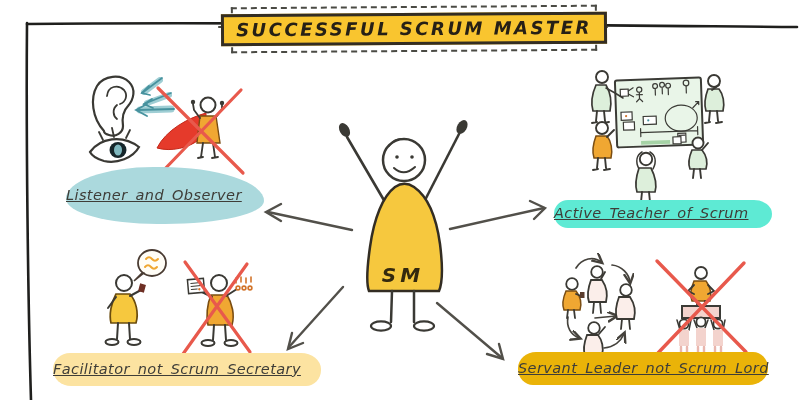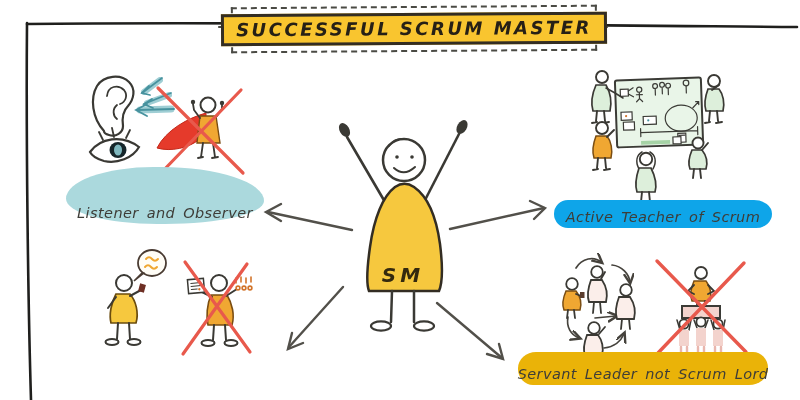--- a/index.html
+++ b/index.html
@@ -7,23 +7,23 @@
          font-family:"DejaVu Sans",sans-serif;border-radius:10px;}
   #art{position:absolute;inset:0;}
   .overlay{position:absolute;}
   
   .title-wrap{left:231px;top:6px;width:362px;height:42px;border:2px dashed #4a4a44;
               display:flex;align-items:center;justify-content:center;transform:rotate(-0.4deg);}
   .title-box{border:3px solid #332d23;padding:1px 12px 2px;
              font:italic 700 18px/1.3 "DejaVu Sans",sans-serif;letter-spacing:2.5px;
              color:#262016;white-space:nowrap;}
   
-  .blob{display:flex;flex-direction:row;align-items:flex-end;justify-content:center;
+  .blob{display:flex;flex-direction:column;align-items:flex-start;justify-content:center;
         font:italic 500 14.5px/1.35 "DejaVu Sans",sans-serif;color:#3e3d38;
-        letter-spacing:.4px;word-spacing:3px;white-space:nowrap;}
+        letter-spacing:.4px;word-spacing:3px;white-space:nowrap;text-decoration:underline;}
   .blob-listener{left:66px;top:167px;width:198px;height:57px;
                  border-radius:46% 54% 52% 48% / 58% 62% 42% 46%;}
   .blob-teacher{left:554px;top:200px;width:218px;height:28px;border-radius:14px 18px 16px 14px/ 14px;}
   .blob-facilitator{left:53px;top:353px;width:268px;height:33px;border-radius:17px 20px 15px 18px/ 16px;}
   .blob-servant{left:518px;top:352px;width:250px;height:33px;border-radius:18px 15px 19px 15px/ 16px;}
   
   .sm-label{left:381px;top:224px;width:44px;text-align:center;
             font:italic 700 20px "DejaVu Sans",sans-serif;color:#34290e;letter-spacing:4px;margin-top:39px;}
 </style>
 </head>
@@ -295,22 +295,25 @@
 <div class="overlay title-wrap">
   <div class="title-box" style="background-color: rgb(249, 197, 47);">SUCCESSFUL SCRUM MASTER</div>
 </div>
 
 <div class="overlay sm-label">SM</div>
 
 <div class="overlay blob blob-listener" style="background-color: rgb(171, 217, 221);">
   <div>Listener and Observer</div>
 </div>
 
-<div class="overlay blob blob-teacher" style="background-color: #0ea5e9;">
+<div class="overlay blob blob-teacher" style="background-color: #5eead4;">
   <div>Active Teacher of Scrum</div>
 </div>
 
+<div class="overlay blob blob-facilitator" style="background-color: rgb(252, 227, 161);">
+  <div>Facilitator not Scrum Secretary</div>
+</div>
 
 <div class="overlay blob blob-servant" style="background-color: #eab308;">
   <div>Servant Leader not Scrum Lord</div>
 </div>
 
 </div>
 
 </body></html>

